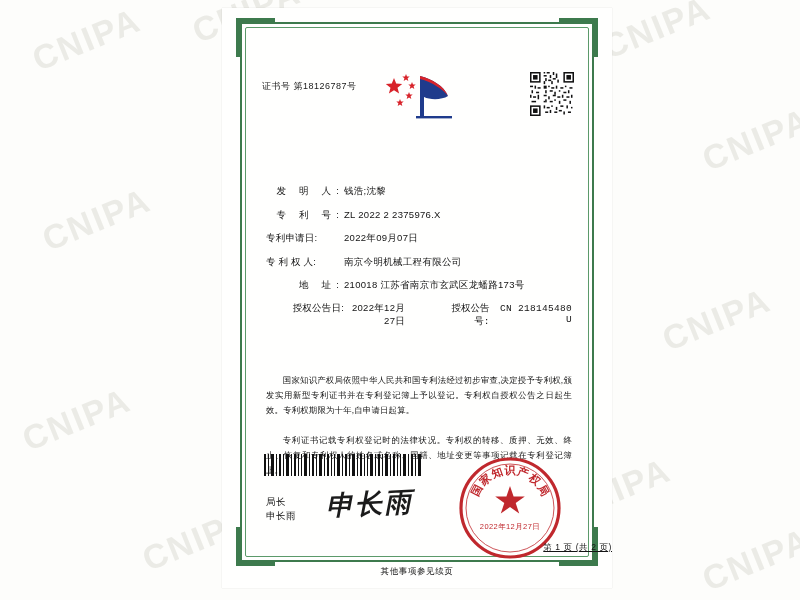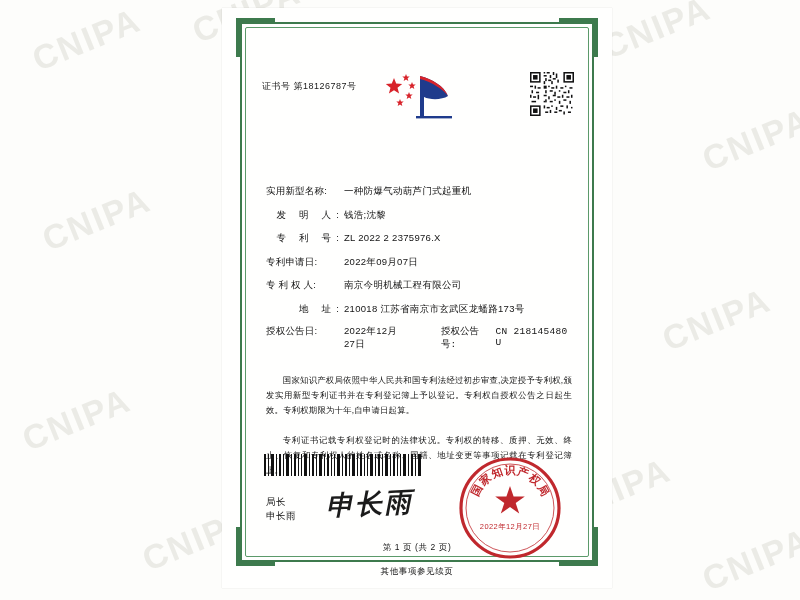--- a/index.html
+++ b/index.html
@@ -123,21 +123,21 @@
     line-height: 13px;
   }
   .flabel {
     width: 78px;
     flex: none;
     letter-spacing: 0.2px;
   }
   .flabel.sp { letter-spacing: 5.2px; text-align: right; }
   .fval { letter-spacing: 0.3px; }
 
-  .frow2 { display: flex; align-items: baseline; font-size: 9.5px; color: #141414; }
+  .frow2 { display: flex; align-items: baseline; font-size: 9.5px; color: #141414; text-align: right; }
   .frow2 .seg { display: flex; align-items: baseline; }
   .frow2 .seg.second { margin-left: 36px; font-family: Liberation Mono, monospace; }
 
   
   .paras {
     position: absolute;
     left: 44px;
     right: 40px;
     top: 350px;
     font-size: 8.4px;
@@ -201,24 +201,25 @@
     font-size: 7.5px;
     color: #c0282d;
     letter-spacing: 0.4px;
   }
 
   
   .page-no {
     position: absolute;
     left: 0; right: 0;
     bottom: 34px;
-    text-align: center;
+    text-align: right;
     font-size: 8.5px;
     color: #141414;
     letter-spacing: 0.6px;
+    text-decoration: underline;
   }
   .footnote {
     position: absolute;
     left: 0; right: 0;
     bottom: 10px;
     text-align: center;
     font-size: 8.5px;
     color: #141414;
     letter-spacing: 0.6px;
   }
@@ -339,24 +340,20 @@
         <polygon points="26,29 27,31.5 29.7,31.6 27.6,33.3 28.3,36 26,34.4 23.7,36 24.4,33.3 22.3,31.6 25,31.5"></polygon>
       </g>
       <path d="M46,48 L46,6 C58,9 70,16 74,26 C68,30 56,30 50,27 L50,48 Z" fill="#1f3b8c"></path>
       <path d="M46,6 C58,9 70,16 74,26 C70,20 58,12 46,9 Z" fill="#d8232a"></path>
       <rect x="42" y="46" width="36" height="2.4" fill="#1f3b8c"></rect>
     </svg>
 
 
     <div class="fields" id="fields">
         <div class="frow">
-          <div class="flabel">实用新型名称:</div>
-          <div class="fval">一种防爆气动葫芦门式起重机</div>
-        </div>
-        <div class="frow">
           <div class="flabel sp">发 明 人:</div>
           <div class="fval">钱浩;沈黎</div>
         </div>
         <div class="frow">
           <div class="flabel sp">专 利 号:</div>
           <div class="fval">ZL 2022 2 2375976.X</div>
         </div>
         <div class="frow">
           <div class="flabel">专利申请日:</div>
           <div class="fval">2022年09月07日</div>

